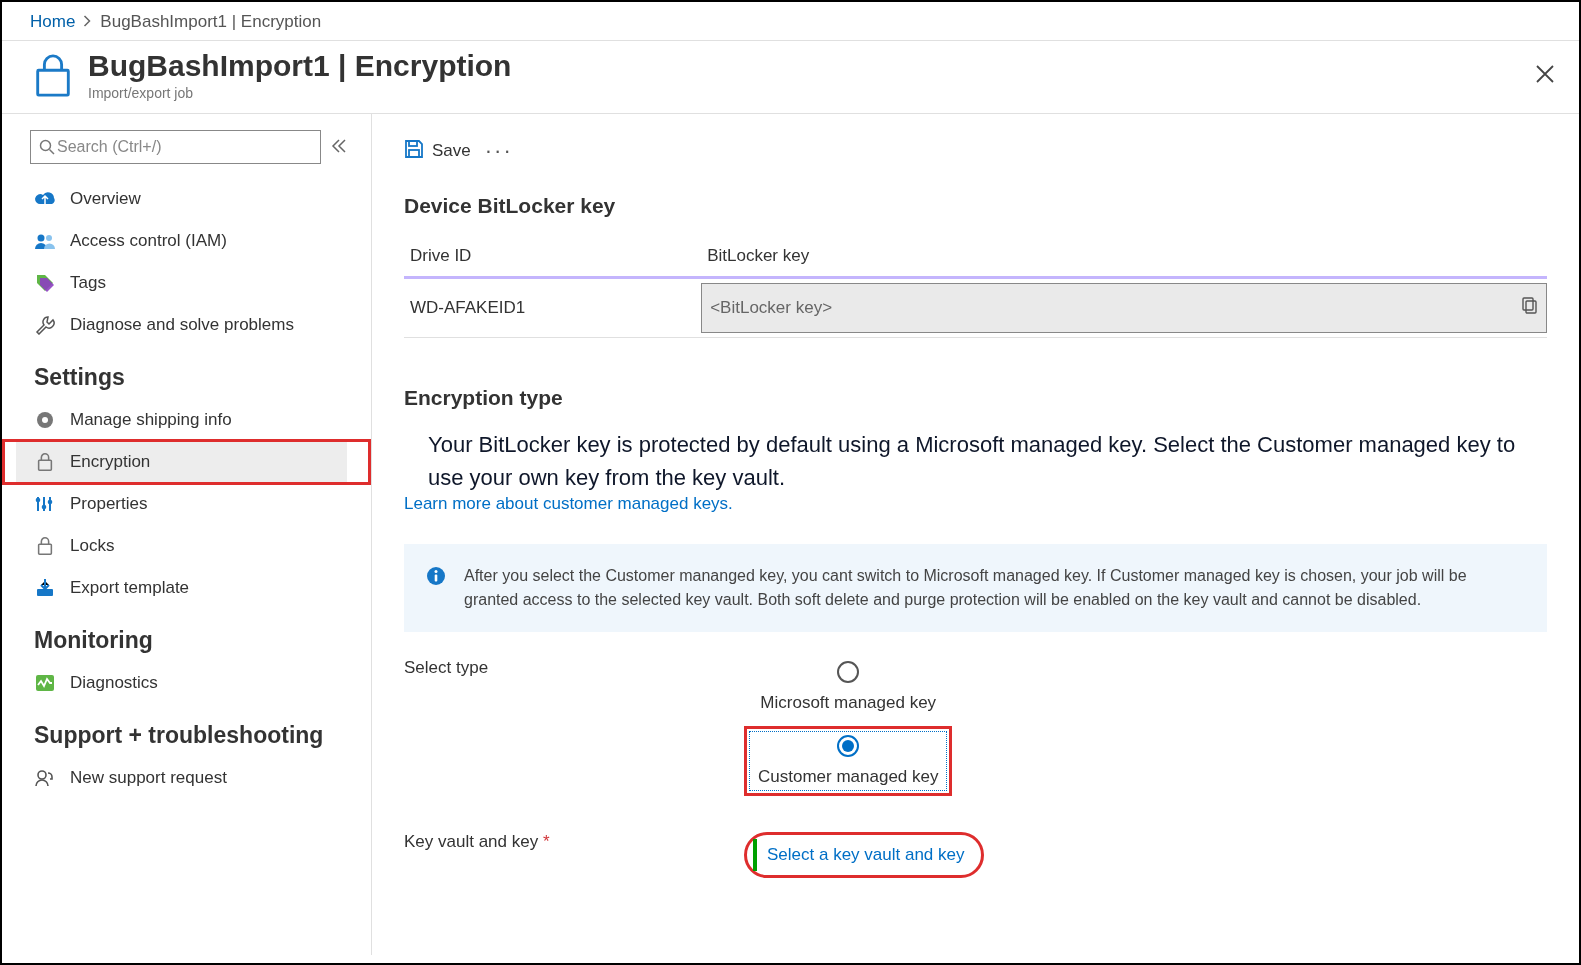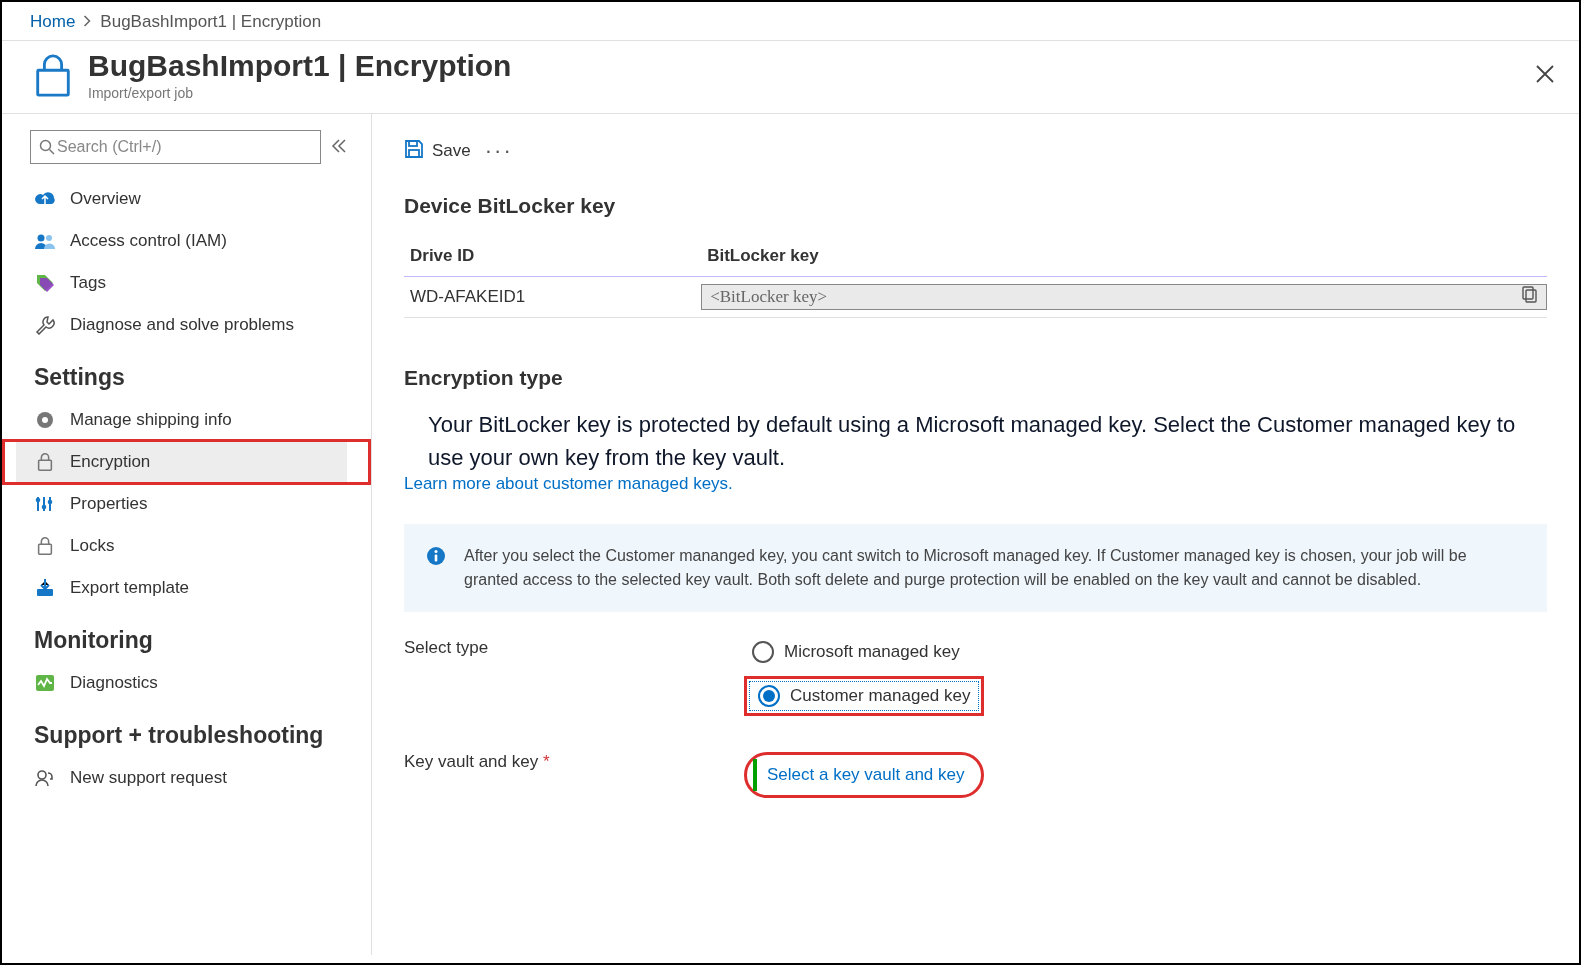--- a/index.html
+++ b/index.html
@@ -40,36 +40,36 @@
   
   
   .main { flex:1; padding: 24px 32px; overflow-y:auto;}
   .toolbar { display:flex; align-items:center; gap:14px; margin-bottom:30px;}
   .tb-btn { display:flex; align-items:center; gap:8px; font-size:17px; color:#333; cursor:pointer;}
   .more-dots { color:#555; font-size:22px; letter-spacing:2px; cursor:pointer;}
   
   h2.section { font-size:21px; font-weight:600; margin:12px 0 18px 0;}
   
   table.bl { width:100%; border-collapse:collapse;}
-  table.bl th { text-align:left; font-weight:700; font-size:17px; padding:10px 6px; border-bottom:1px solid #c4b5fd;}
+  table.bl th { text-align:left; font-weight:400; font-size:17px; padding:10px 6px; border-bottom:3px solid #c4b5fd;}
   table.bl td { padding:10px 6px; font-size:17px; border-bottom:1px solid #e0e0e0;}
-  .key-cell { display:flex; align-items:center; background:#eaeaea; border:1px solid #888; height:26px; padding:0 8px; color:#666;font-family:Liberation Serif, serif;}
+  .key-cell { display:flex; align-items:center; background:#eaeaea; border:1px solid #888; height:50px; padding:0 8px; color:#666;}
   .key-cell .copy { margin-left:auto; color:#444;}
   
   .desc-text { font-size:22px; line-height:1.5; color:#0f172a; max-width:1100px;margin-left:24px;}
   .link { color:#006fc6; text-decoration:none; font-size:17px;}
   
   .info-box { display:flex; gap:16px; background:#eff6fc; padding:20px 22px; margin-top:30px; font-size:16px; line-height:1.5; color:#444;}
   .info-box .info-ic { width:22px; flex-shrink:0; margin-top:2px;}
   
   .form-row { display:flex; margin-top:26px; font-size:17px; align-items:flex-start;}
   .form-label { width:340px; color:#333;}
   .req-star { color:#d13438;}
   .radio-group { display:flex; flex-direction:column; gap:10px;}
-  .radio-opt { display:flex; align-items:center; gap:10px; font-size:17px; color:#333; padding:3px 8px;}
+  .radio-opt { display:flex; align-items:center; gap:10px; font-size:17px; color:#333; padding:3px 8px;flex-direction:column;}
   .radio-circ { width:22px; height:22px; border:2px solid #555; border-radius:50%; display:flex; align-items:center; justify-content:center;}
   .radio-circ.sel { border-color:#006fc6;}
   .radio-circ.sel::after { content:""; width:12px; height:12px; background:#006fc6; border-radius:50%;}
   
   .hl-box { border:3px solid #de2d2d; padding:2px; display:inline-block;}
   .focus-dots { border:1px dotted #006fc6; padding:2px 6px; display:inline-flex; align-items:center; gap:10px;}
   
   .select-key-box { border-left:4px solid #00a000; padding:6px 10px; }
   
 </style>

